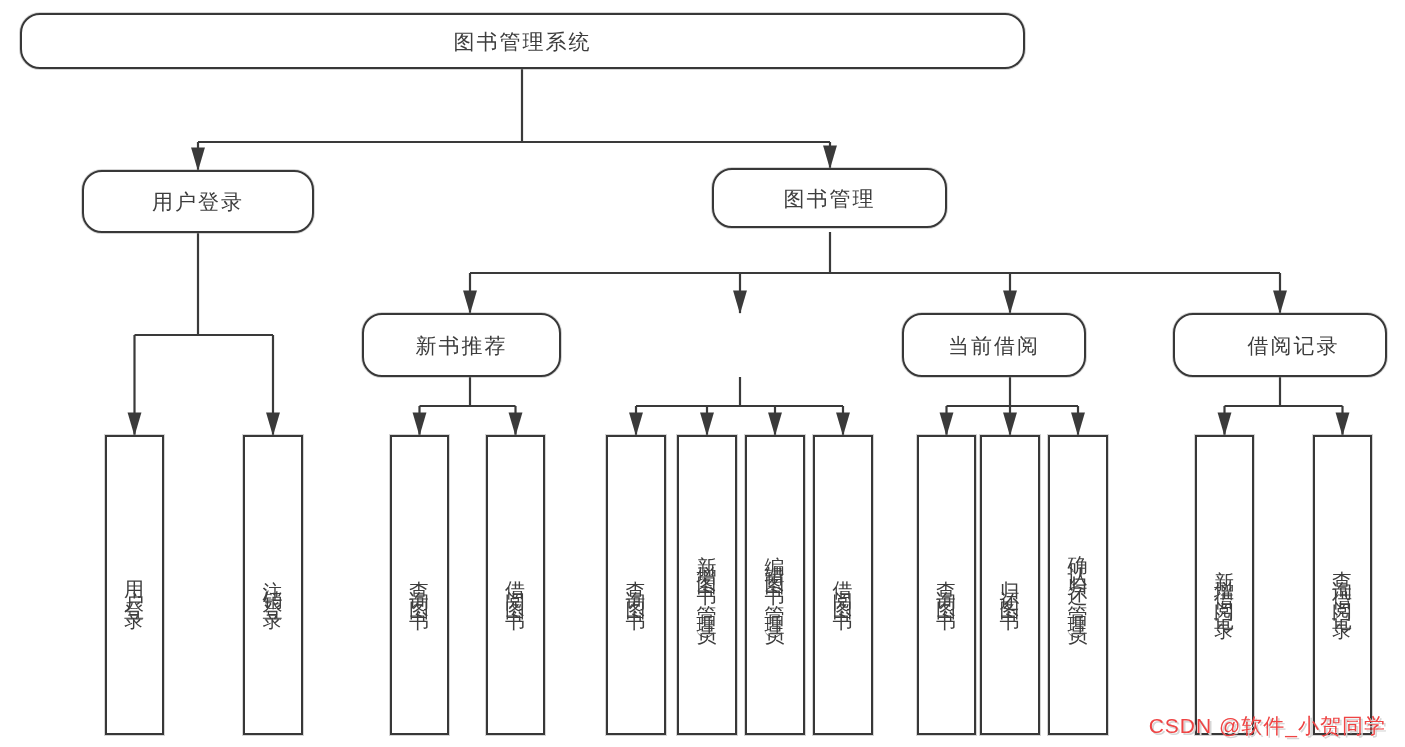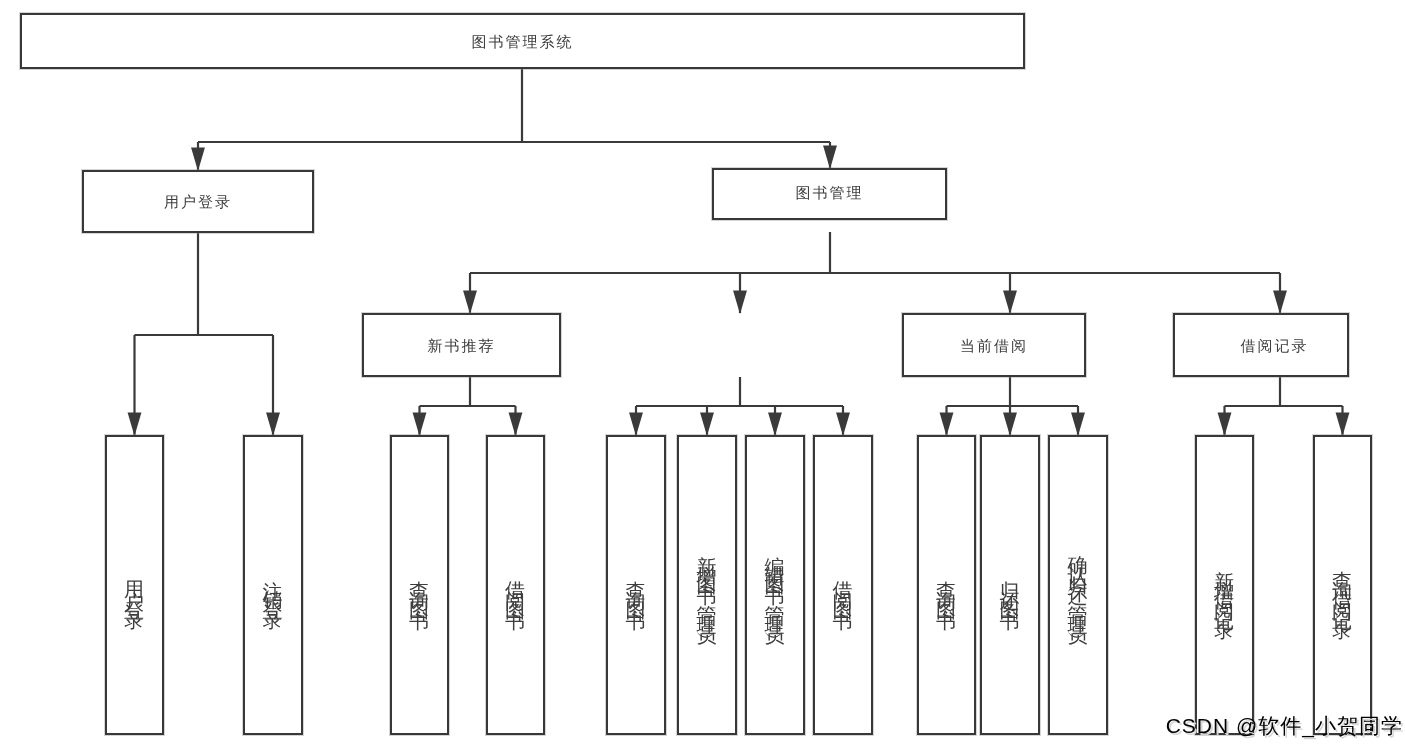--- a/index.html
+++ b/index.html
@@ -16,36 +16,37 @@
     box-sizing:border-box;
     background:#ffffff;
     border:2px solid #383838;
     box-shadow:0 0 0 1px rgba(145,145,145,0.38);
     display:flex;align-items:center;justify-content:center;
     color:#3d3d3d;
     text-align:center;
     line-height:1;
   }
   .hbox{
-    font-size:15px;
+    font-size:21px;
     letter-spacing:2px;
     white-space:nowrap;
+    border-radius:20px;
   }
   .leaf{
     writing-mode:vertical-rl;
     text-orientation:mixed;
     font-size:20px;
     letter-spacing:10px;
   }
   .watermark{
     position:absolute;
-    right:2px;bottom:7px;
+    right:19px;bottom:7px;
     font-size:21px;
     letter-spacing:1px;
-    color:#000000;
+    color:#ef4444;
     text-shadow:2px 2px 0 #d6d6d6;
     white-space:nowrap;
   }
 </style>
 </head>
 <body>
 
 <div id="canvas">
 
   <svg id="connectors" width="1405" height="747" viewBox="0 0 1405 747" xmlns="http://www.w3.org/2000/svg">
@@ -87,25 +88,25 @@
 
       <path d="M1280,377 V406 M1224.5,406 H1342.5"></path>
       <path d="M1224.5,406 V435" marker-end="url(#arrow)"></path>
       <path d="M1342.5,406 V435" marker-end="url(#arrow)"></path>
     </g>
   </svg>
 
   <div class="box hbox" style="left:20px;top:13px;width:1005px;height:56px;">图书管理系统</div>
 
   <div class="box hbox" style="left:82px;top:170px;width:232px;height:63px;">用户登录</div>
-  <div class="box hbox" style="left:712px;top:168px;width:235px;height:52px;font-family:Liberation Mono, monospace;">图书管理</div>
+  <div class="box hbox" style="left:712px;top:168px;width:235px;height:60px;">图书管理</div>
 
   <div class="box hbox" style="left:362px;top:313px;width:199px;height:64px;">新书推荐</div>
   <div class="box hbox" style="left:902px;top:313px;width:184px;height:64px;">当前借阅</div>
-  <div class="box hbox" style="left:1173px;top:313px;width:176px;height:64px;padding-left:27px;">借阅记录</div>
+  <div class="box hbox" style="left:1173px;top:313px;width:214px;height:64px;padding-left:27px;">借阅记录</div>
 
   <div class="box leaf" style="left:105px;top:435px;width:59px;height:300px;">用户登录</div>
   <div class="box leaf" style="left:243px;top:435px;width:60px;height:300px;">注销登录</div>
 
   <div class="box leaf" style="left:390px;top:435px;width:59px;height:300px;">查询图书</div>
   <div class="box leaf" style="left:486px;top:435px;width:59px;height:300px;">借阅图书</div>
 
   <div class="box leaf" style="left:606px;top:435px;width:60px;height:300px;">查询图书</div>
   <div class="box leaf" style="left:677px;top:435px;width:60px;height:300px;">新增图书（管理员）</div>
   <div class="box leaf" style="left:745px;top:435px;width:60px;height:300px;">编辑图书（管理员）</div>

